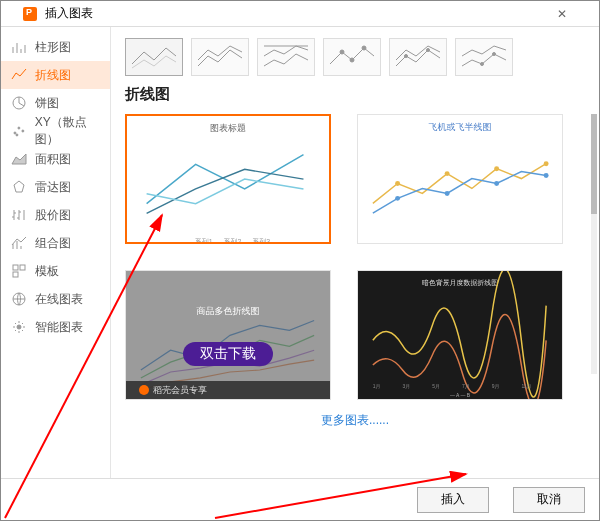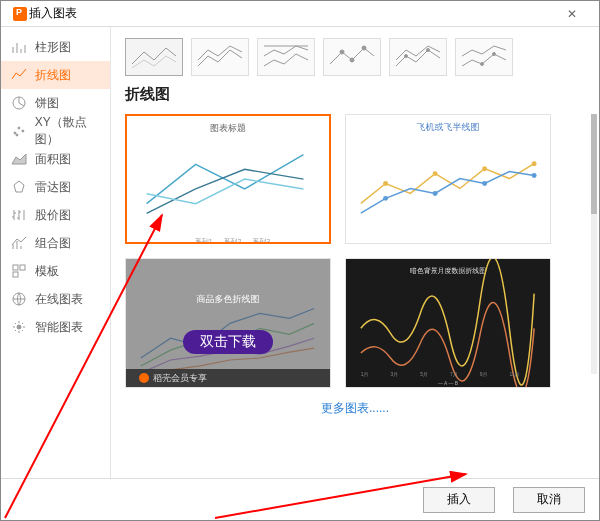--- a/index.html
+++ b/index.html
@@ -1,41 +1,41 @@
 <!DOCTYPE html>
 <html><head>
 <meta charset="utf-8">
 <style>
 *{margin:0;padding:0;box-sizing:border-box;font-family:"Microsoft YaHei",sans-serif}
 body{width:600px;height:521px;background:#f0f0f0;overflow:hidden}
 .dlg{width:600px;height:521px;background:#fff;border:1px solid #888;display:flex;flex-direction:column}
-.titlebar{height:26px;background:#fff;border-bottom:1px solid #ddd;display:flex;align-items:center;padding:0 12px;font-size:12px;gap:2px}
+.titlebar{height:26px;background:#fff;border-bottom:1px solid #ddd;display:flex;align-items:center;padding:0 22px;font-size:12px;gap:8px}
 .titlebar .logo{width:14px;height:14px;background:#ff6a00;border-radius:2px;position:relative}
 .titlebar .logo::after{content:"P";color:#fff;font-size:9px;position:absolute;top:0;left:3px;font-weight:bold}
 .titlebar .close{margin-left:auto;width:30px;text-align:center;color:#666;cursor:pointer}
 .body{flex:1;display:flex;min-height:0}
 .sidebar{width:110px;border-right:1px solid #e5e5e5;padding-top:6px;overflow:hidden}
 .sb-item{display:flex;align-items:center;gap:8px;height:28px;padding-left:10px;font-size:12px;color:#555;cursor:pointer}
 .sb-item.sel{background:#ffe8d9;color:#ff6a00}
 .sb-ico{width:16px;height:16px;color:#888;stroke:#999;fill:none}
 .sb-item.sel .sb-ico{stroke:#ff6a00;color:#ff6a00}
 .main{flex:1;display:flex;flex-direction:column;min-width:0;padding:8px 14px 0 14px;overflow:hidden}
 .subtypes{display:flex;gap:8px;height:44px;align-items:center}
 .st{width:58px;height:38px;border:1px solid #ddd;background:#fafafa;display:flex;align-items:center;justify-content:center;cursor:pointer}
 .st.sel{border-color:#aaa;background:#f4f4f4}
 .st svg{width:48px;height:30px;stroke:#999;fill:none}
 .section-h{font-size:15px;font-weight:700;margin:6px 0 10px 0;color:#222}
-.grid{display:flex;flex-wrap:wrap;gap:14px;position:relative}
+.grid{display:flex;flex-wrap:wrap;gap:26px;position:relative}
 .tpl{width:206px;height:130px;border:1px solid #e3e3e3;position:relative;overflow:hidden;cursor:pointer}
 .tpl.sel{border:2px solid #ff6a00}
 .tpl-title{font-size:9px;color:#666;text-align:center;padding-top:6px}
 .scrollbar{position:absolute;right:-12px;top:0;width:6px;height:260px;background:#eee}
 .scrollbar .thumb{width:6px;height:100px;background:#bbb}
 .more{text-align:center;color:#2a7fd6;font-size:12px;margin:12px 0}
-.footer{height:42px;border-top:1px solid #ddd;display:flex;align-items:center;justify-content:flex-end;gap:18px;padding-right:14px}
+.footer{height:42px;border-top:1px solid #ddd;display:flex;align-items:center;justify-content:flex-end;gap:24px;padding-right:14px}
 .btn{width:72px;height:26px;border:1px solid #aaa;background:#f5f5f5;font-size:12px;cursor:pointer}
 .overlay{position:absolute;inset:0;background:rgba(80,80,80,.55);display:flex;flex-direction:column;align-items:center;justify-content:center}
 .dl-btn{width:90px;height:24px;border-radius:12px;background:#4c1d95;color:#fff;font-size:14px;display:flex;align-items:center;justify-content:center}
 .member{position:absolute;bottom:0;left:0;right:0;height:18px;background:rgba(50,50,50,.9);color:#ddd;font-size:9px;display:flex;align-items:center;gap:4px;padding-left:13px}
 .member .dot{width:10px;height:10px;border-radius:50%;background:#ff6a00}
 .arrows{position:absolute;top:0;left:0;pointer-events:none}
 </style>
 </head>
 <body>
 

